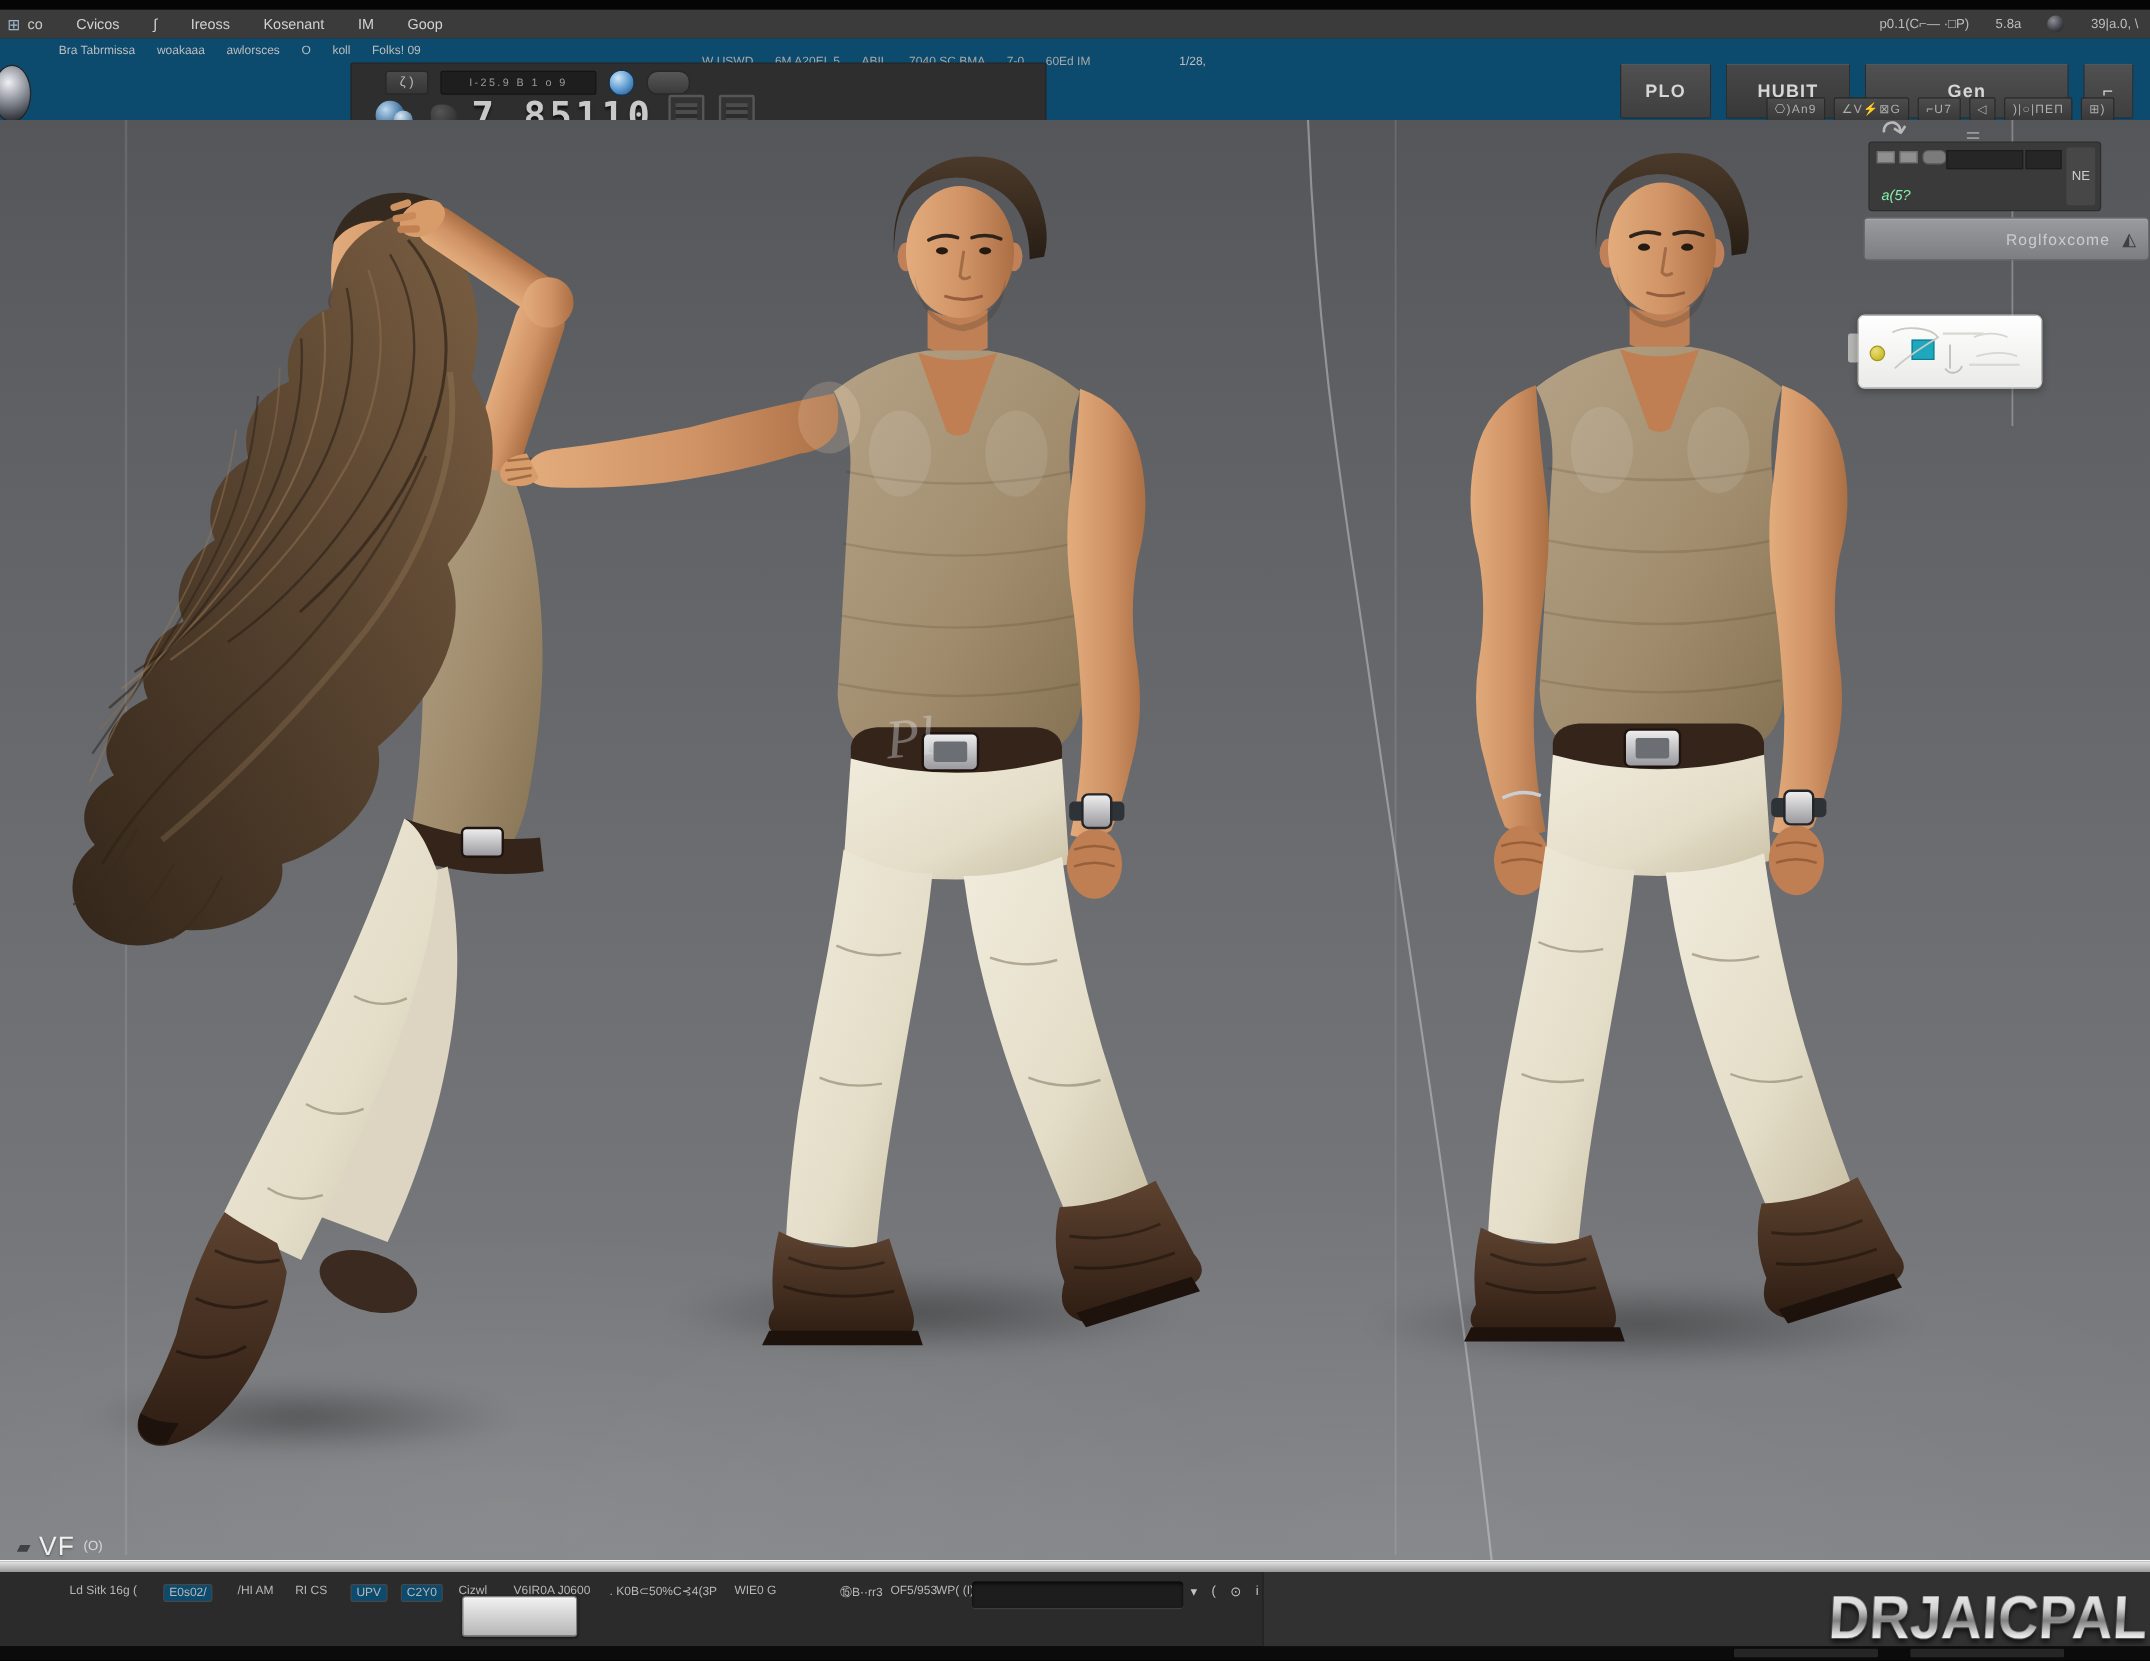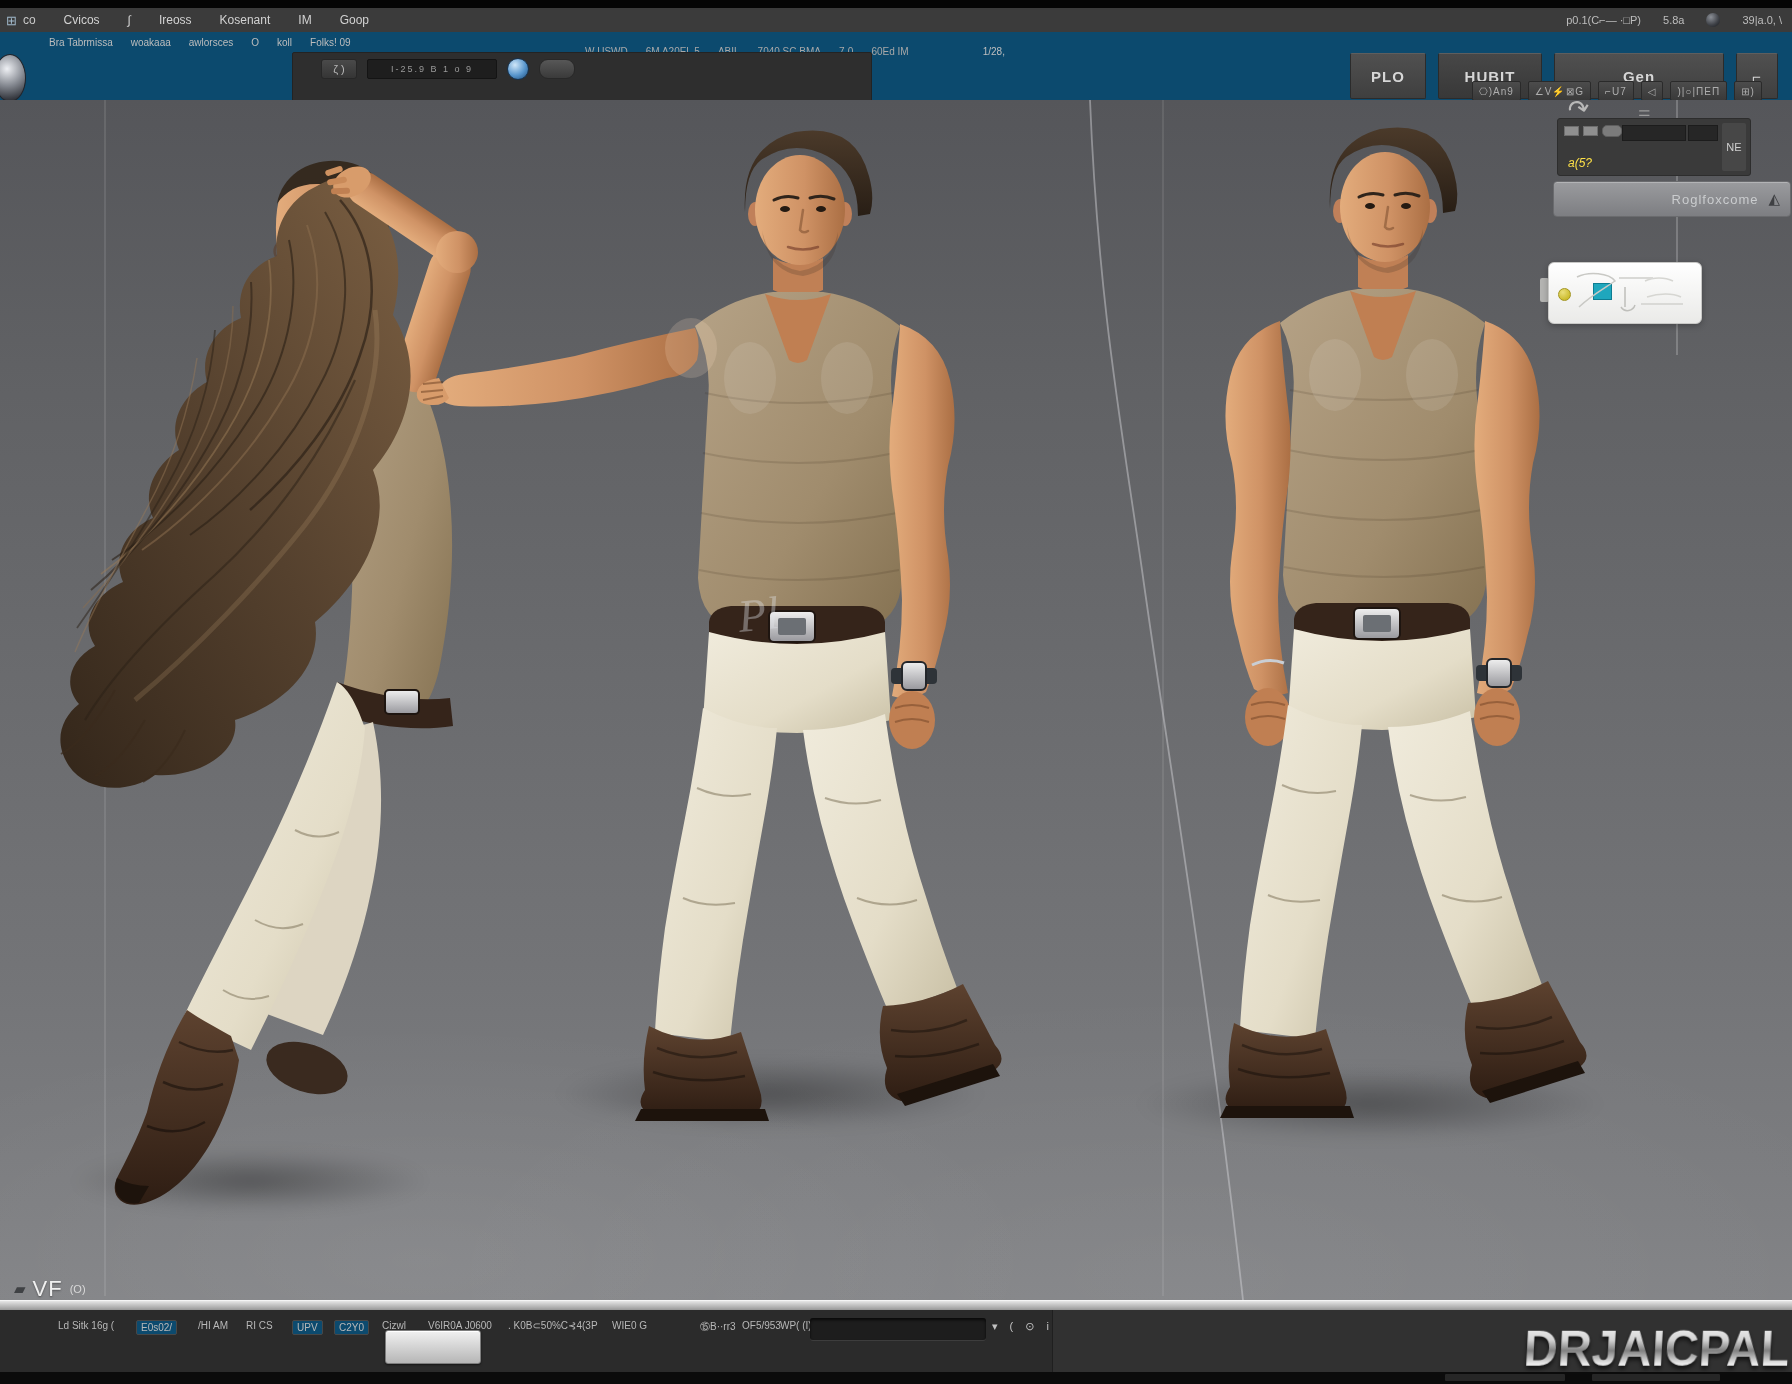--- a/index.html
+++ b/index.html
@@ -86,21 +86,21 @@
   
   .undo-ico{left:1568px;top:94px;color:#b8b8b8;font-size:26px;transform:rotate(-12deg);}
   .link-ico{left:1638px;top:103px;color:#9a9a9a;font-size:14px;letter-spacing:-2px;}
   .rp-panel{left:1557px;top:118px;width:192px;height:56px;background:#3a3a3a;border:1px solid #2d2d2d;border-radius:3px;}
   .rp-chips{position:absolute;left:6px;top:6px;display:flex;gap:4px;align-items:center;}
   .rp-chip{width:13px;height:8px;background:#8f8f8f;border:1px solid #6d6d6d;}
   .rp-oval{width:18px;height:10px;border-radius:5px;background:#7b7b7b;border:1px solid #5e5e5e;}
   .rp-field{position:absolute;background:#262626;border:1px solid #1c1c1c;height:14px;}
   .rp-ne{position:absolute;right:4px;top:4px;bottom:4px;width:24px;background:#474747;border-radius:2px;
      color:#cfcfcf;font-size:11px;display:flex;align-items:center;justify-content:center;}
-  .rp-label{position:absolute;left:10px;bottom:5px;color:#fde047;font-size:12px;font-style:italic;}
+  .rp-label{position:absolute;left:10px;bottom:5px;color:#86efac;font-size:12px;font-style:italic;}
   .rp-bar{left:1553px;top:181px;width:238px;height:36px;border-radius:4px;border:1px solid #6a6b6e;
      background:linear-gradient(#9a9b9e,#7d7e82);box-shadow:inset 0 1px 0 rgba(255,255,255,.25);
      display:flex;align-items:center;justify-content:flex-end;gap:10px;padding-right:10px;box-sizing:border-box;}
   .rp-bar .txt{color:#caccce;font-size:13px;letter-spacing:1px;}
   .rp-bar .tri{color:#3f4043;font-size:15px;}
   .rp-card{left:1548px;top:262px;width:152px;height:60px;background:linear-gradient(#ffffff,#eaeae8);
      border:1px solid #c8c8c6;border-radius:6px;box-shadow:0 2px 6px rgba(0,0,0,.25);}
   .rp-card-notch{left:1540px;top:278px;width:9px;height:24px;background:#b4b4b2;border-radius:2px;}
   .card-dot{position:absolute;left:9px;top:25px;width:11px;height:11px;border-radius:50%;
      background:radial-gradient(circle at 35% 30%,#eadf7a,#cdbd2f 70%);border:1px solid #a3951f;}
@@ -265,20 +265,30 @@
 
   <div class="abs chrome-sphere"></div>
 
   <div class="abs toolbox">
     <div class="tb-row1">
       <span class="tb-btn">ζ )</span>
       <span class="tb-lcd">I-25.9  B 1 o    9</span>
       <span class="blue-sphere"></span>
       <span class="tb-pill"></span>
     </div>
+    <div class="tb-row2">
+      <span class="dbl-sphere">
+          <i></i>
+          <i></i>
+        </span>
+      <span class="tb-blob"></span>
+      <span class="counter">7.85110</span>
+      <span class="tb-frame"></span>
+      <span class="tb-frame"></span>
+    </div>
   </div>
 
   <div class="abs tabs">
     <div class="tab t0">PLO</div>
     <div class="tab t1">HUBIT</div>
     <div class="tab t2">Gen</div>
     <div class="tab t3">⌐</div>
   </div>
   <div class="abs iconstrip">
     <span class="ig">⎔)An9</span>

